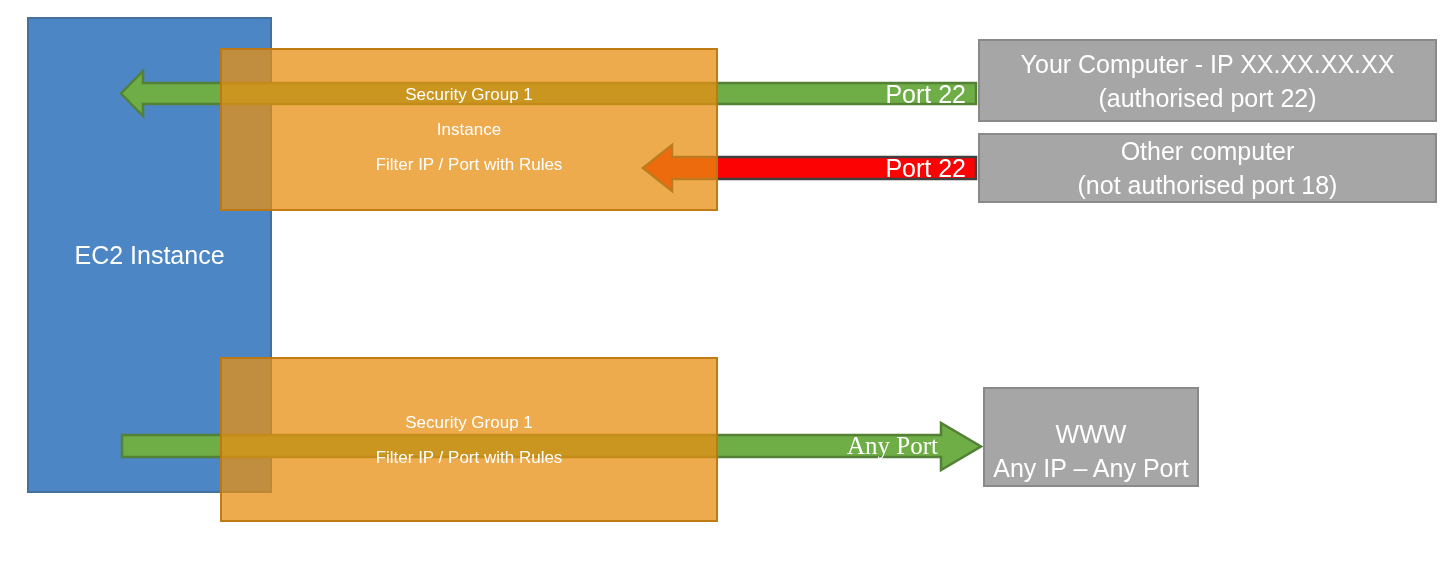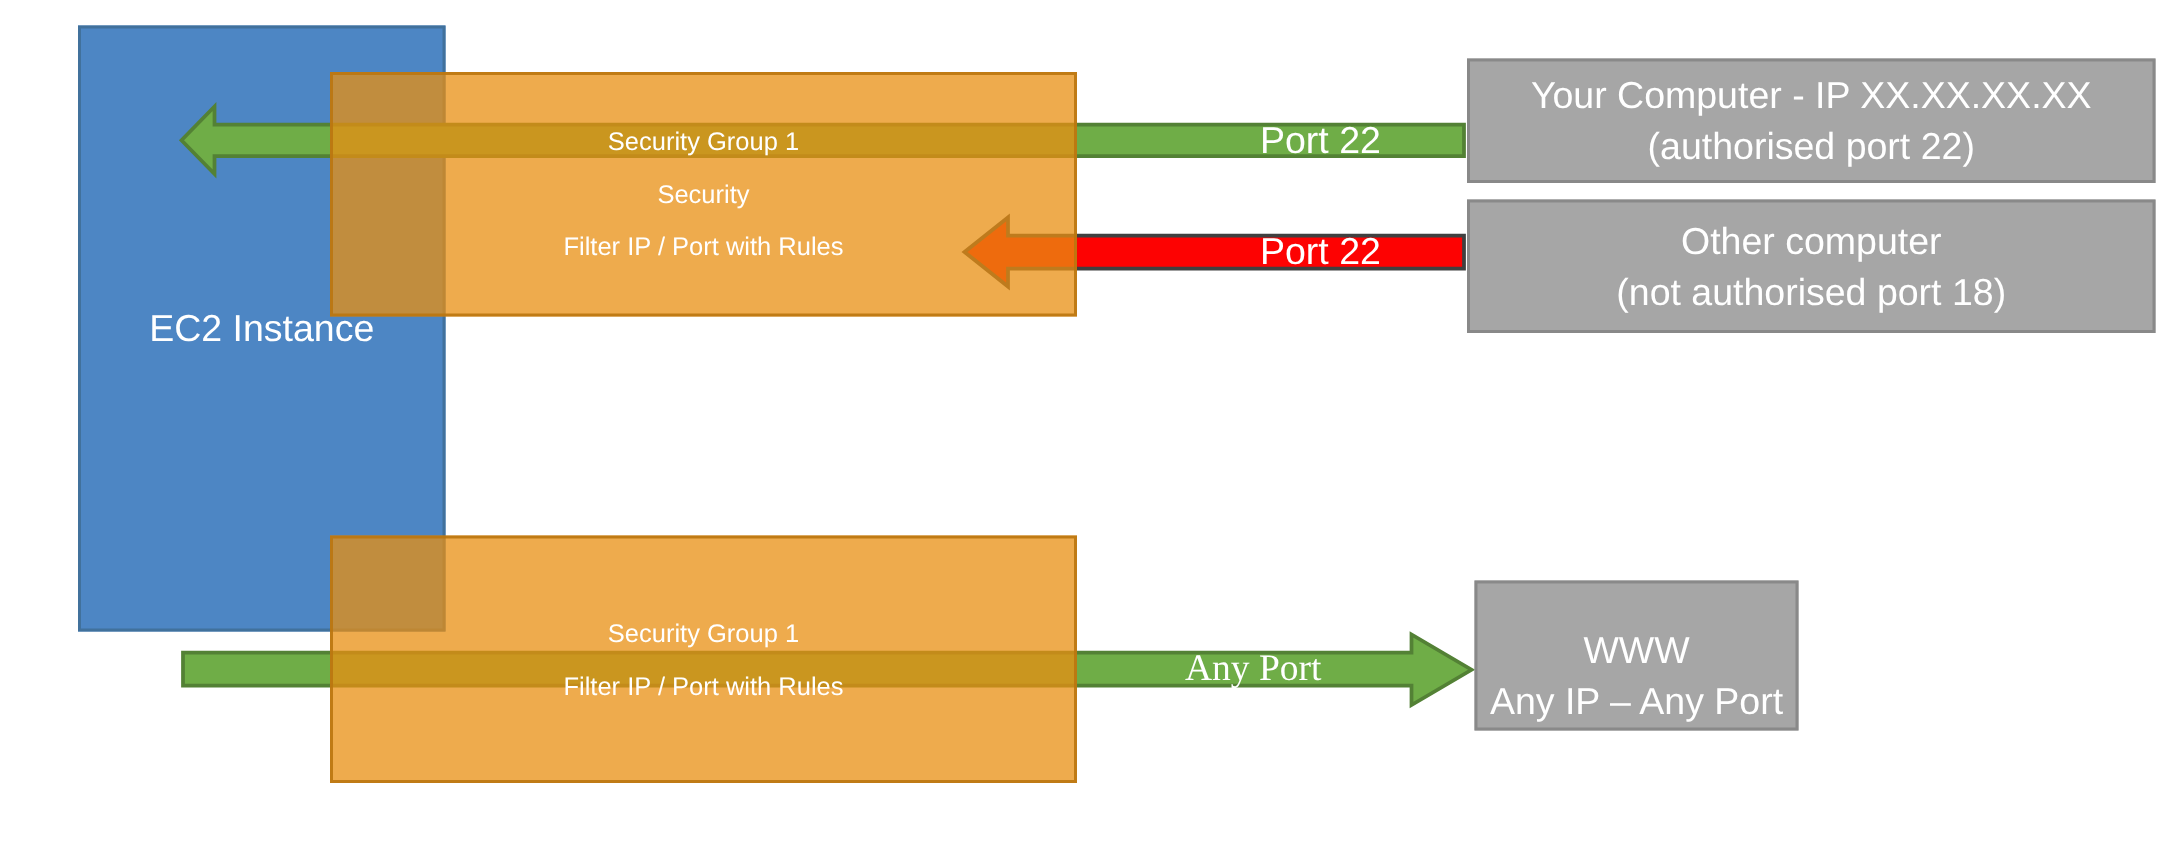--- a/index.html
+++ b/index.html
@@ -15,26 +15,25 @@
     display:flex;flex-direction:column;
     align-items:center;justify-content:center;
     text-align:center;
     color:#ffffff;
     box-sizing:border-box;
   }
   .box .line{display:block;}
 
   
   .ec2{
-    left:27px;top:17px;width:245px;height:404px;
+    left:27px;top:17px;width:245px;height:476px;
     background:#4d86c4;
     border:2px solid #41719c;
     font-size:25px;line-height:33px;
     z-index:1;
-    margin-left:25px;
   }
 
   
   .sg{
     left:220px;width:498px;height:163px;
     background:rgba(232,143,18,0.75);
     border:2px solid rgba(186,118,16,0.9);
     font-size:17px;line-height:35px;
     z-index:3;
   }
@@ -42,36 +41,36 @@
   .sg-outbound{top:357px;height:165px;}
 
   
   .gray{
     background:#a6a6a6;
     border:2px solid #898989;
     font-size:25px;line-height:34px;
     z-index:4;
   }
   .your-computer{left:978px;top:39px;width:459px;height:83px;}
-  .other-computer{left:978px;top:133px;width:459px;height:89px;}
+  .other-computer{left:978px;top:133px;width:459px;height:70px;}
   .www{left:983px;top:387px;width:216px;height:100px;justify-content:flex-end;}
 
   
   .arrows{
     position:absolute;left:0;top:0;
     z-index:2;
     pointer-events:none;
   }
 
   
   .arrow-label{
     position:absolute;
     color:#ffffff;
     font-size:25px;line-height:28px;
-    text-align:left;
+    text-align:right;
     z-index:5;
     white-space:nowrap;
   }
   .lbl-port22-allowed{left:840px;top:80px;width:126px;}
   .lbl-port22-blocked{left:840px;top:154px;width:126px;}
   .lbl-anyport{left:790px;top:432px;width:148px;font-family:Liberation Serif, serif;}
 </style>
 </head>
 <body>
 
@@ -85,21 +84,21 @@
 
     <polygon stroke-width="2.5" points="121,93.5 143,71 143,83 976,83 976,104 143,104 143,116" fill="#6fad47" stroke="#538135"></polygon>
 
     <polygon stroke-width="2.5" points="643,168 672,145 672,157 976,157 976,179 672,179 672,191" fill="#fd0202" stroke="#404040"></polygon>
 
     <polygon stroke-width="2.5" points="122,435 941,435 941,423 981,446.5 941,470 941,457 122,457" fill="#6fad47" stroke="#538135"></polygon>
   </svg>
 
   <div class="box sg sg-inbound">
     <span class="line">Security Group 1</span>
-    <span class="line">Security</span>
+    <span class="line">Instance</span>
     <span class="line">Filter IP / Port with Rules</span>
   </div>
 
   <div class="box sg sg-outbound">
     <span class="line">Security Group 1</span>
     <span class="line">Filter IP / Port with Rules</span>
   </div>
 
   <div class="box gray your-computer">
     <span class="line">Your Computer - IP XX.XX.XX.XX</span>

